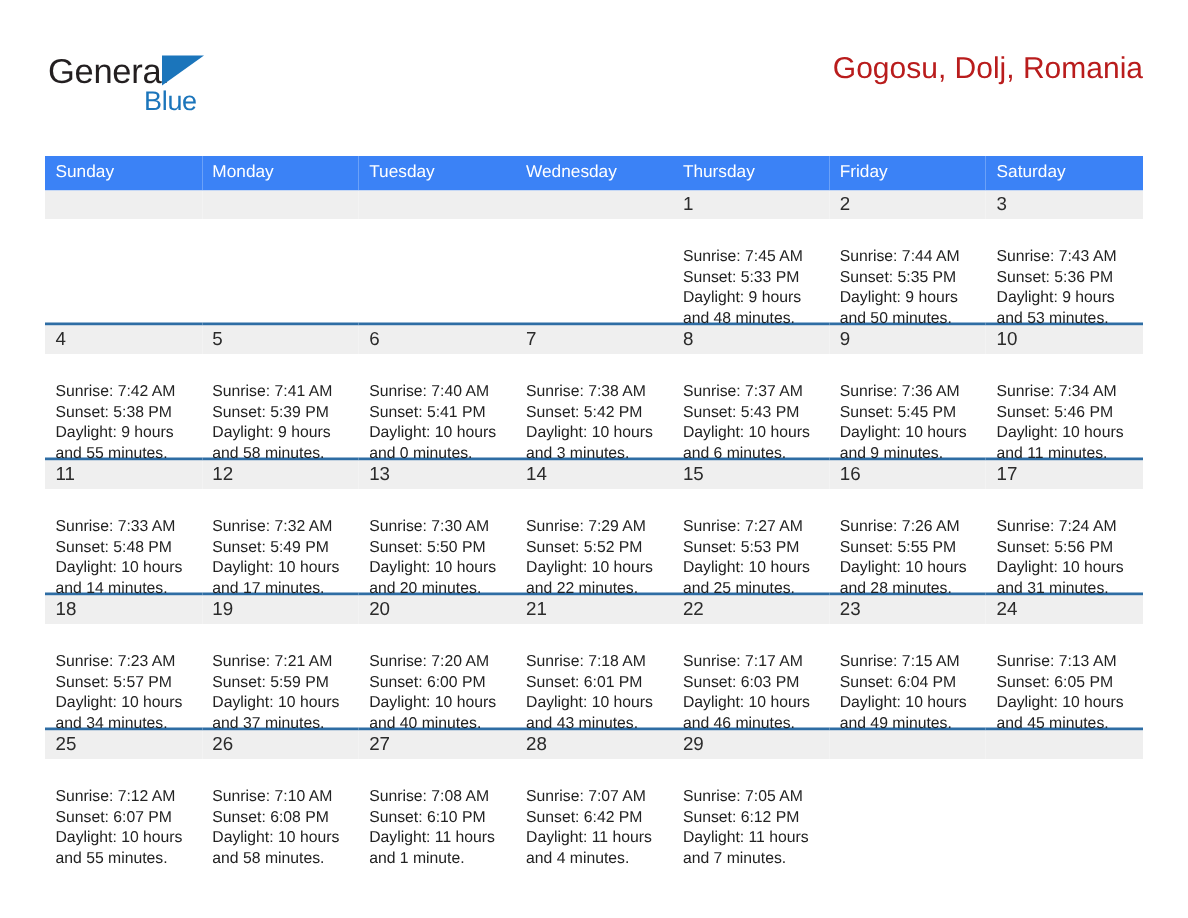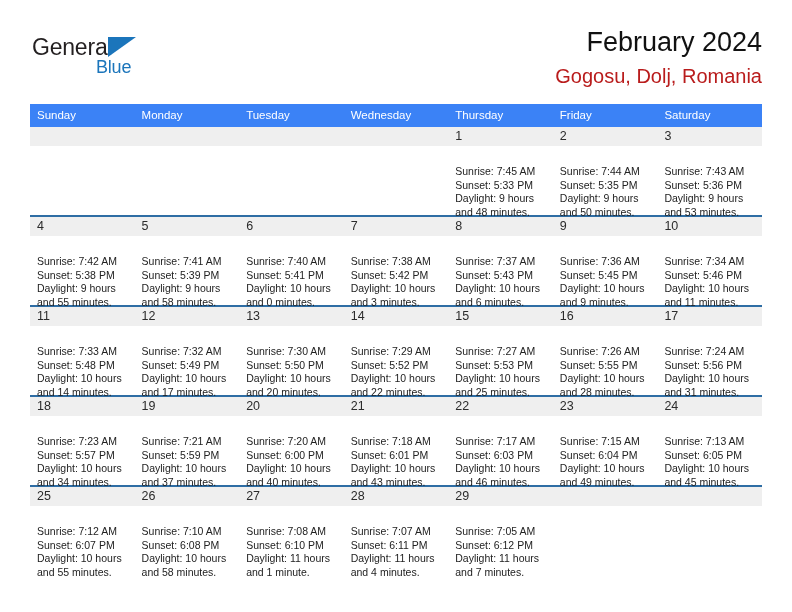--- a/index.html
+++ b/index.html
@@ -146,21 +146,20 @@
 
   <div class="masthead">
 
     <div class="logo">
       <span class="logo-general">General</span>
       <span class="logo-triangle"></span>
       <span class="logo-blue">Blue</span>
     </div>
 
     <div class="title-block">
-      <div class="cal-title">February 2024</div>
       <div class="cal-subtitle">Gogosu, Dolj, Romania</div>
     </div>
 
   </div>
 
   <table class="calendar">
     <thead>
       <tr id="weekday-row">
           <th>Sunday</th>
           <th>Monday</th>
@@ -520,21 +519,21 @@
                 <div class="line">Daylight: 11 hours</div>
                 <div class="line">and 1 minute.</div>
               </div>
             </div>
           </td>
           <td>
             <div class="daycell">
               <div class="daynum-band">28</div>
               <div class="daybody">
                 <div class="line">Sunrise: 7:07 AM</div>
-                <div class="line">Sunset: 6:11 PM</div>
+                <div class="line">Sunset: 6:42 PM</div>
                 <div class="line">Daylight: 11 hours</div>
                 <div class="line">and 4 minutes.</div>
               </div>
             </div>
           </td>
           <td>
             <div class="daycell">
               <div class="daynum-band">29</div>
               <div class="daybody">
                 <div class="line">Sunrise: 7:05 AM</div>

